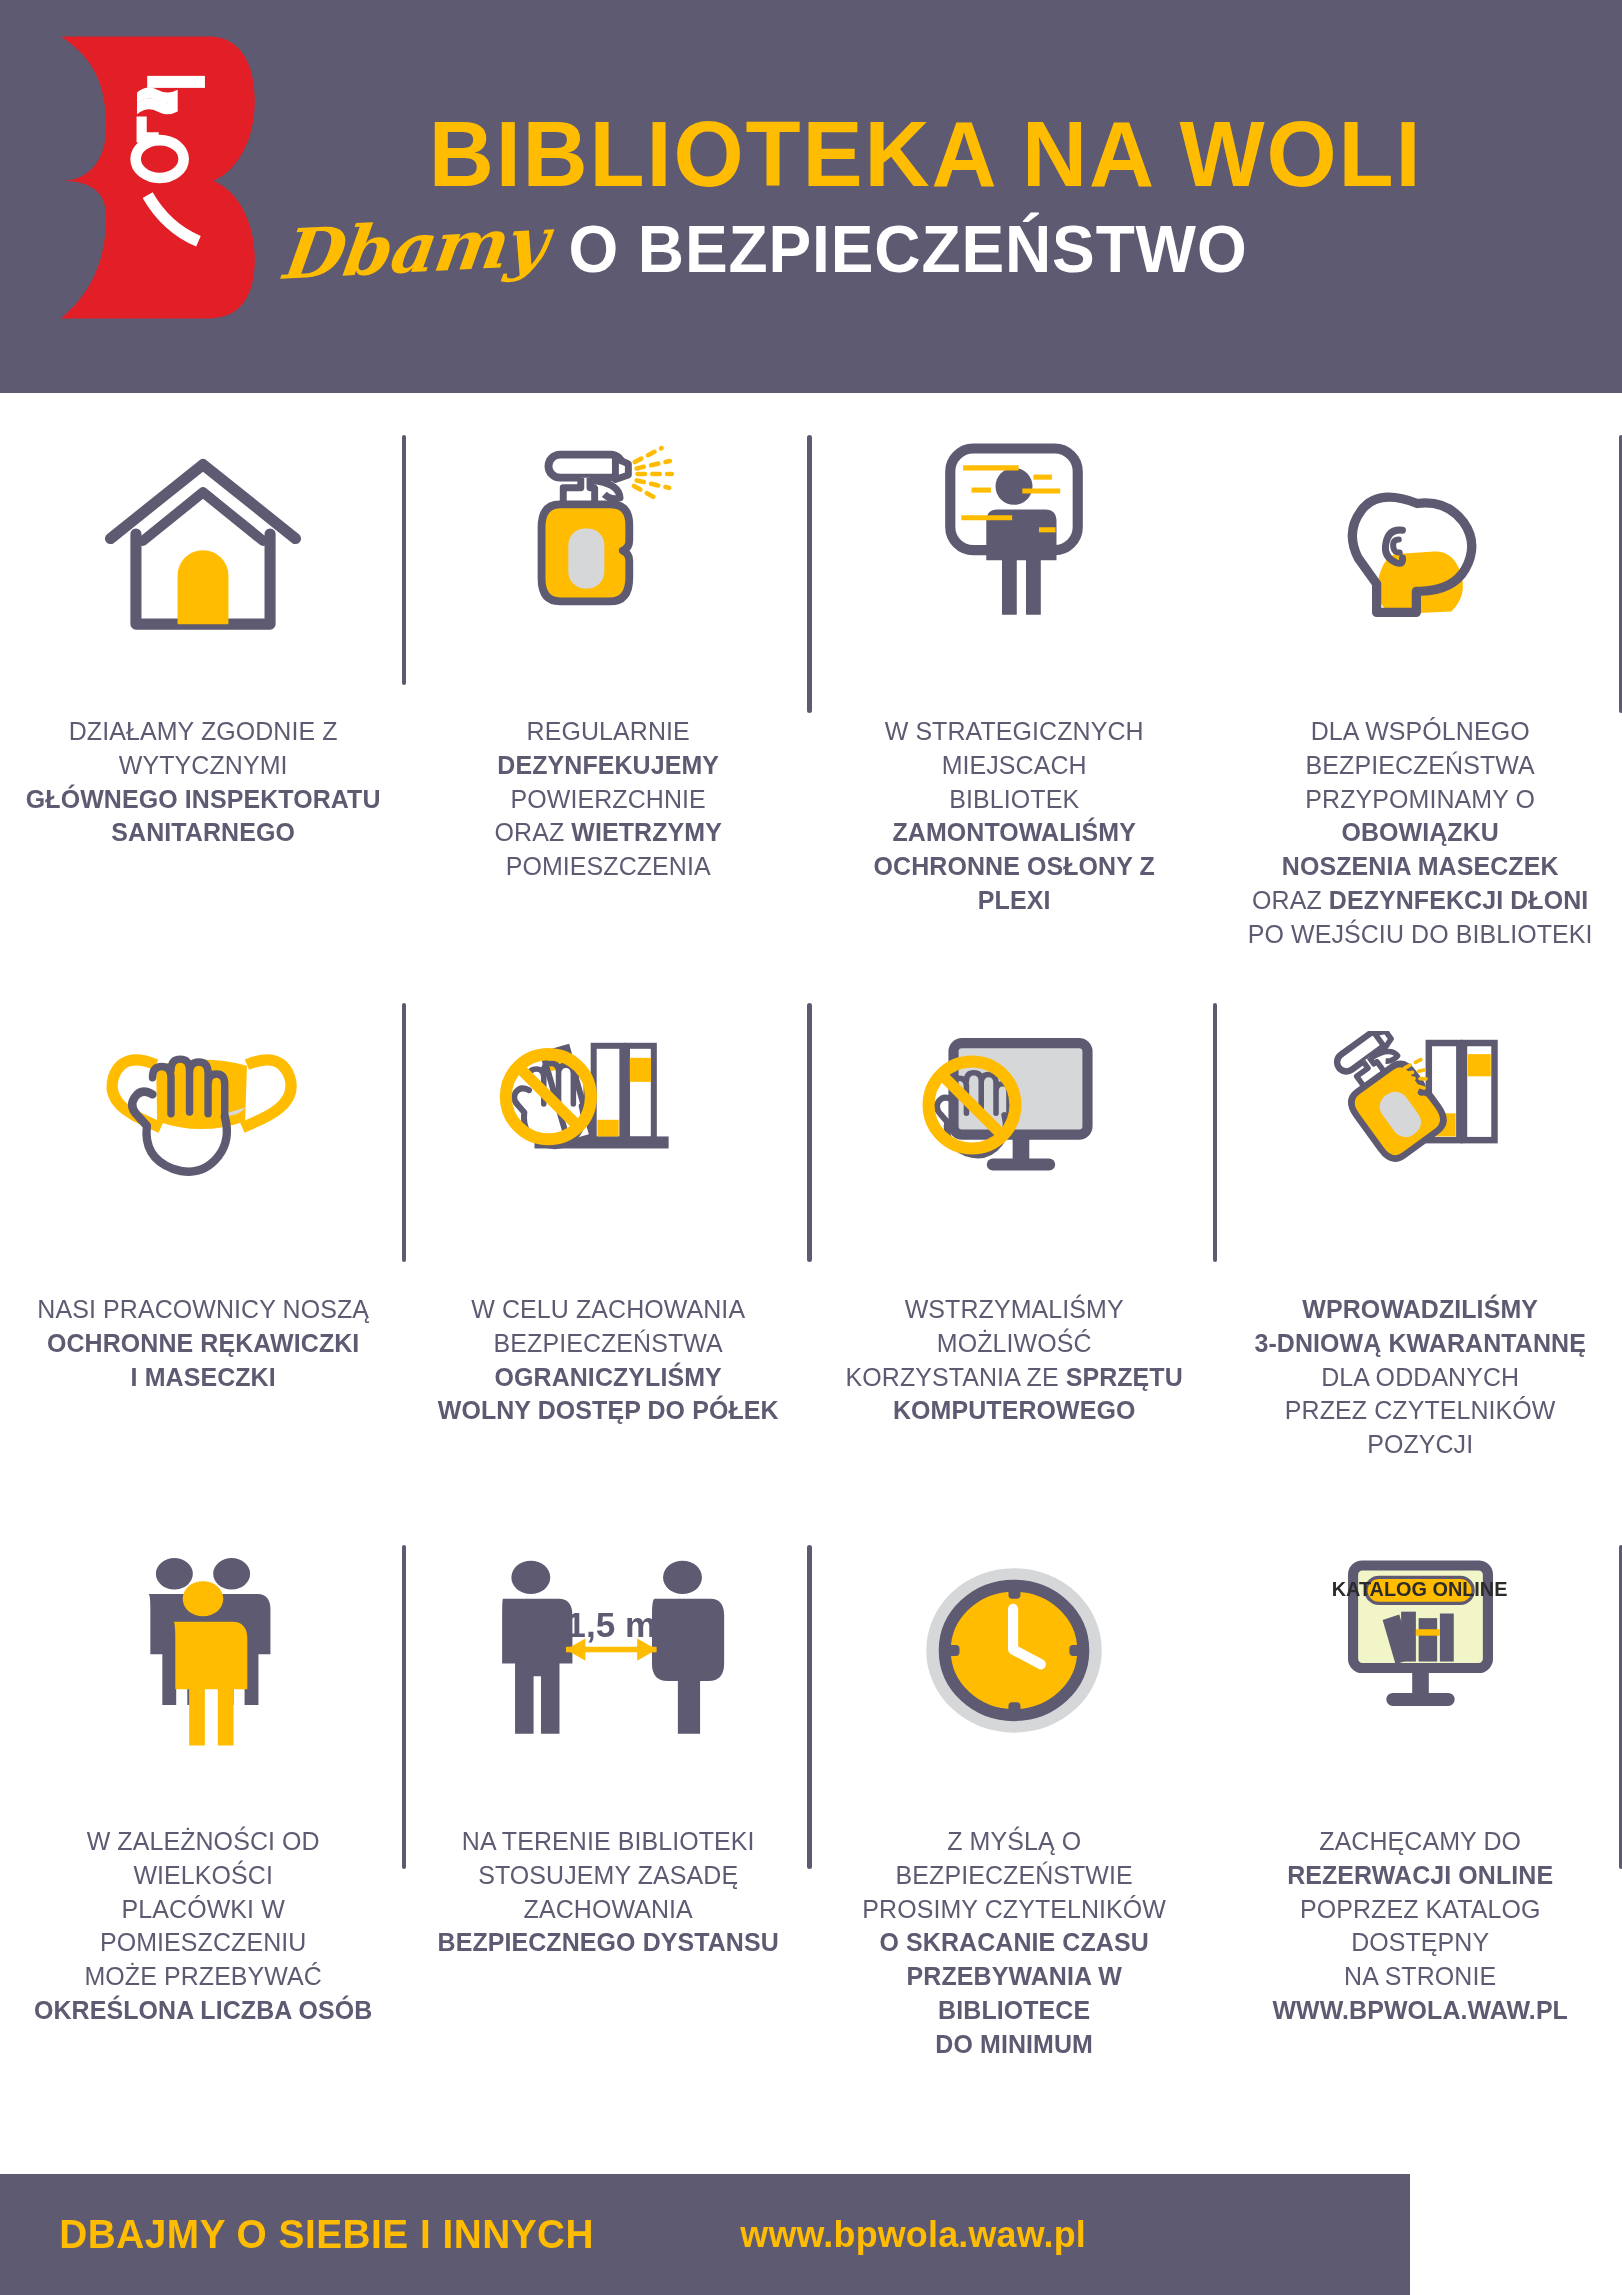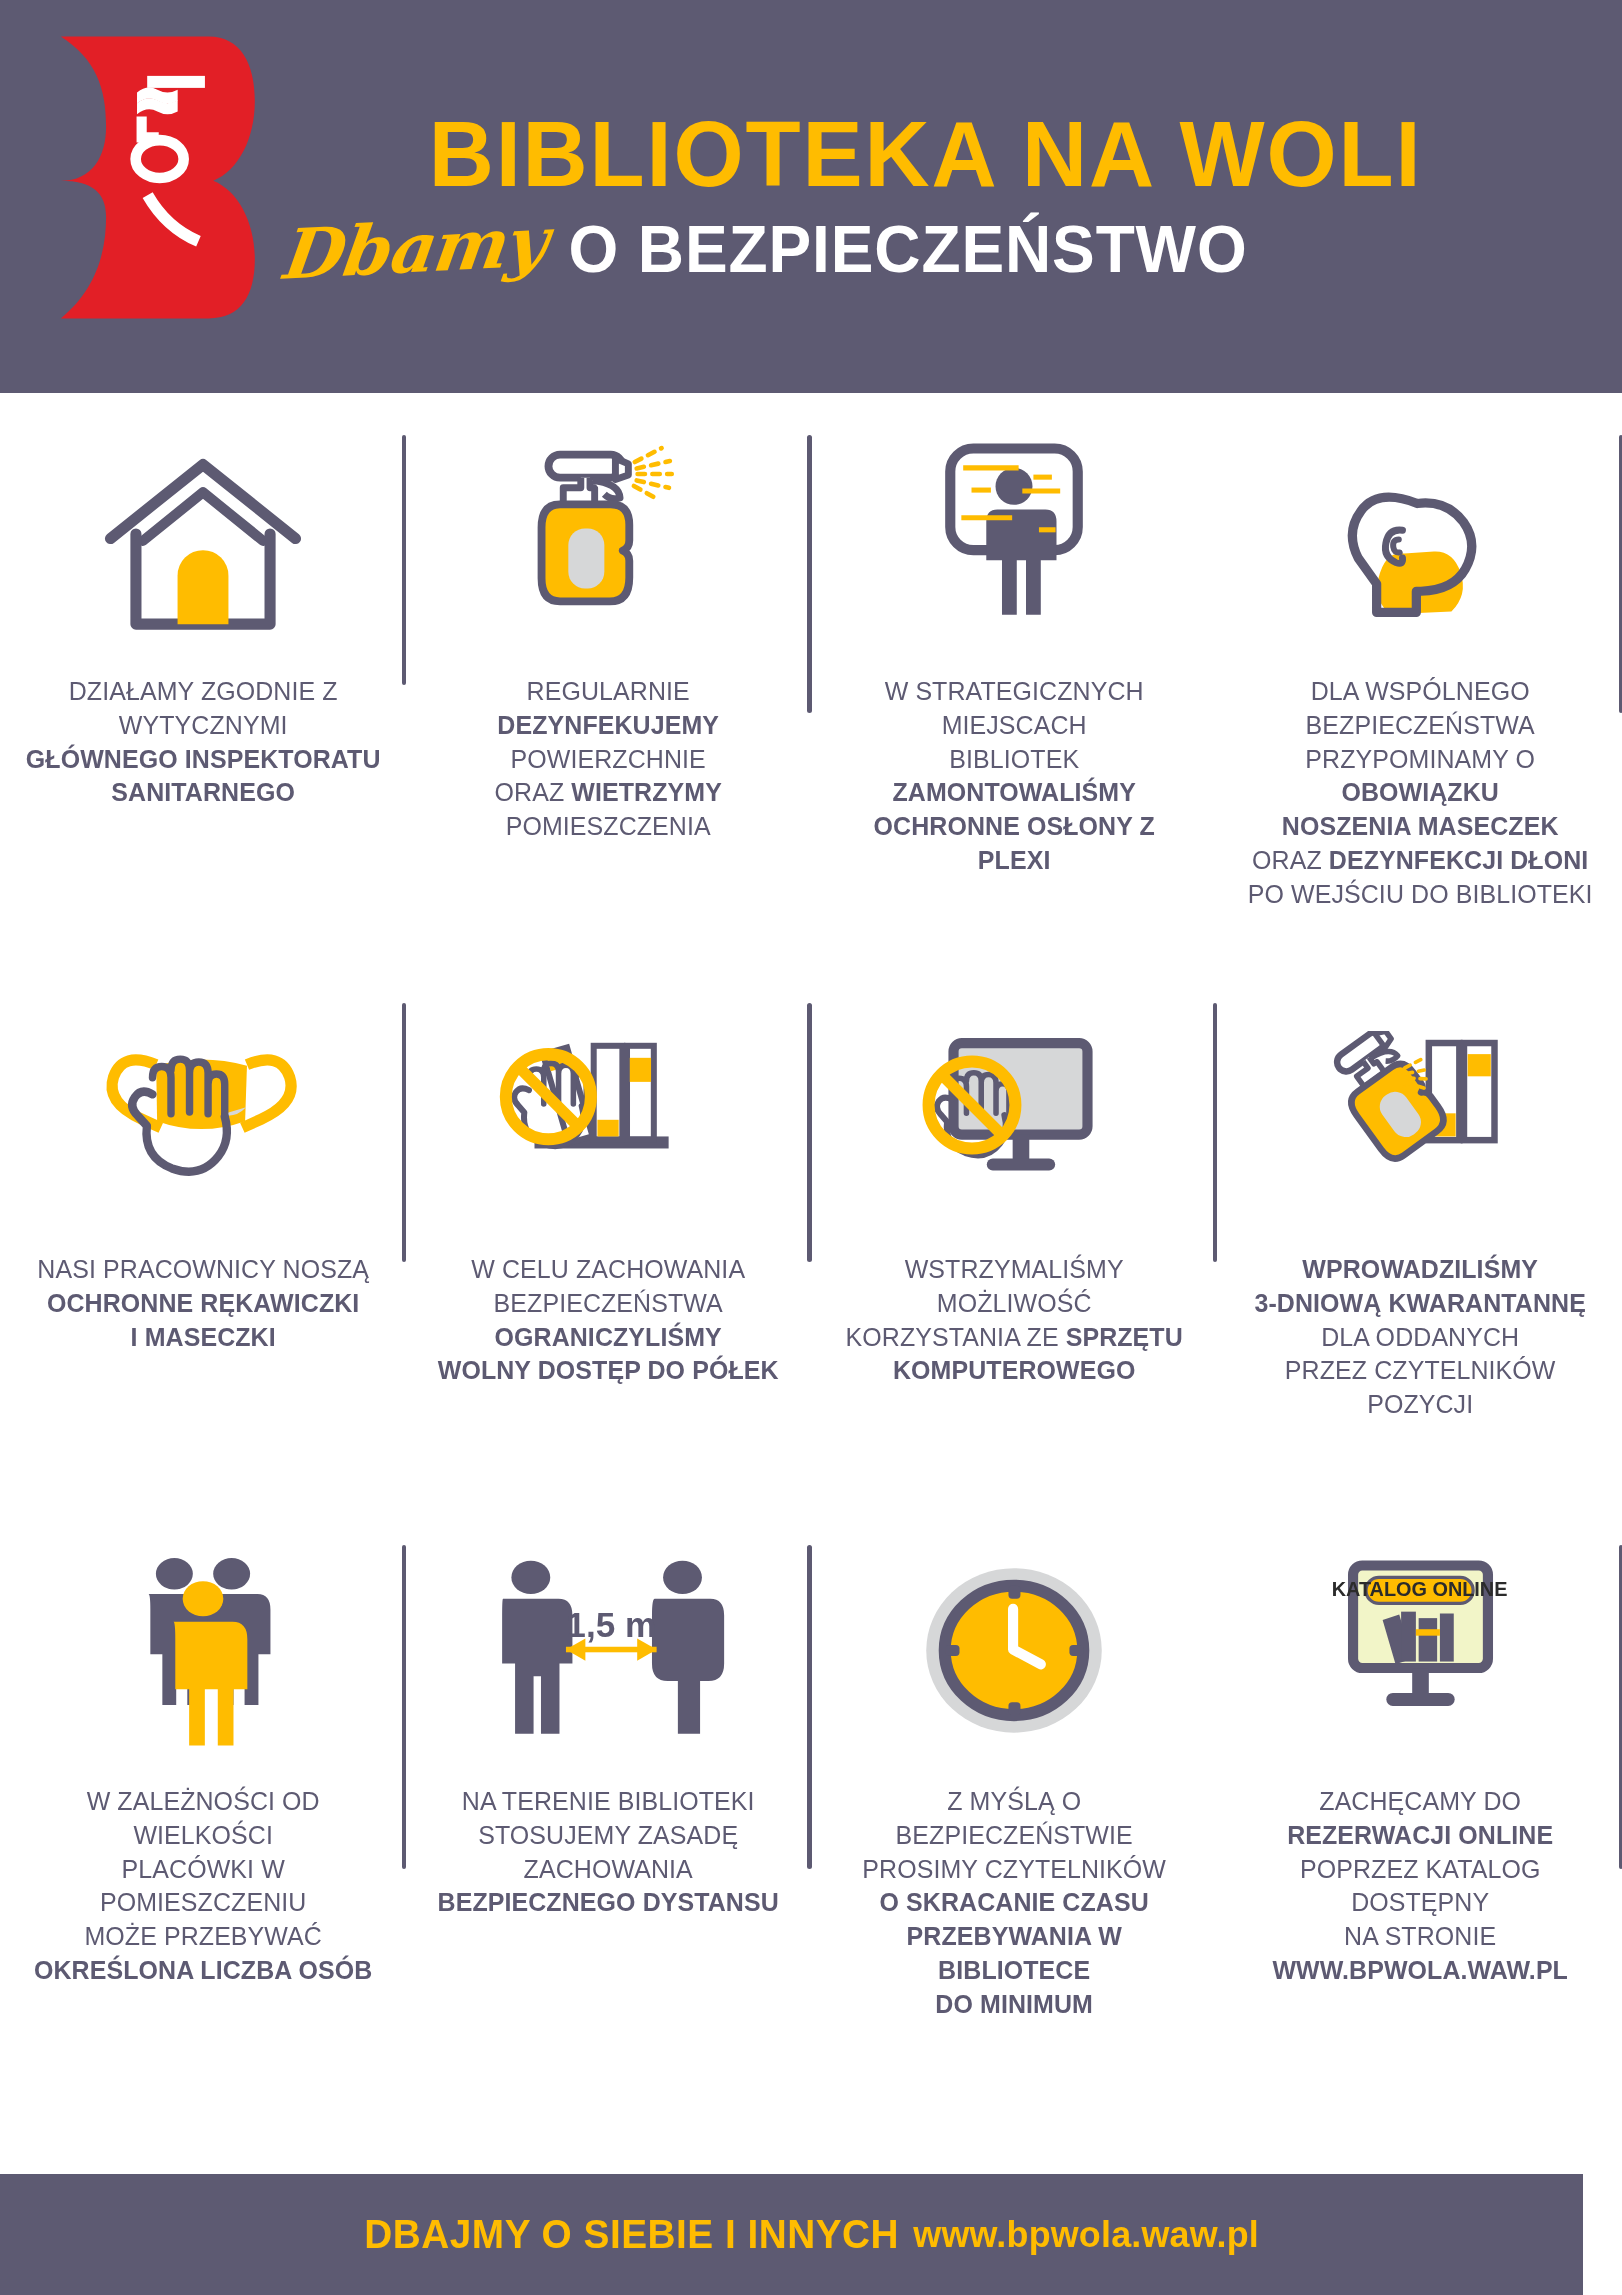--- a/index.html
+++ b/index.html
@@ -79,20 +79,21 @@
   }
   .row-1{top:0;height:555px;}
   .row-2{top:578px;height:532px;}
   .row-3{top:1110px;height:611px;}
 
   .cell{
     position:relative;
     width:406px;
     display:flex;flex-direction:column;align-items:center;
     padding:0 15.7px;
+    gap:40px;
   }
   .divider{
     position:absolute;
     width:4.2px;border-radius:2.8px;background:var(--purple);
   }
 
   .icon-box{
     height:259px;width:100%;
     display:flex;align-items:center;justify-content:center;
   }
@@ -105,23 +106,23 @@
     font-family:"Liberation Sans Narrow","Liberation Sans",sans-serif;
     font-size:26px;
     line-height:1.30;
     letter-spacing:0.1px;
     transform:scaleX(0.96);
   }
   .caption b{font-weight:bold;}
 
   
   .footer{
-    position:absolute;left:0;top:2174px;width:1583px;height:121px;
+    position:absolute;left:0;top:2174px;width:1410px;height:121px;
     background:var(--purple);
-    display:flex;align-items:center;justify-content:flex-end;
+    display:flex;align-items:center;justify-content:space-between;
     padding:0 51px;
   }
   .footer-left{
     color:var(--gold);
     font-family:"Liberation Sans Narrow","Liberation Sans",sans-serif;
     font-weight:bold;font-size:40px;letter-spacing:0.5px;
     transform:scaleX(0.97);
   }
   .footer-right{
     color:var(--gold);

